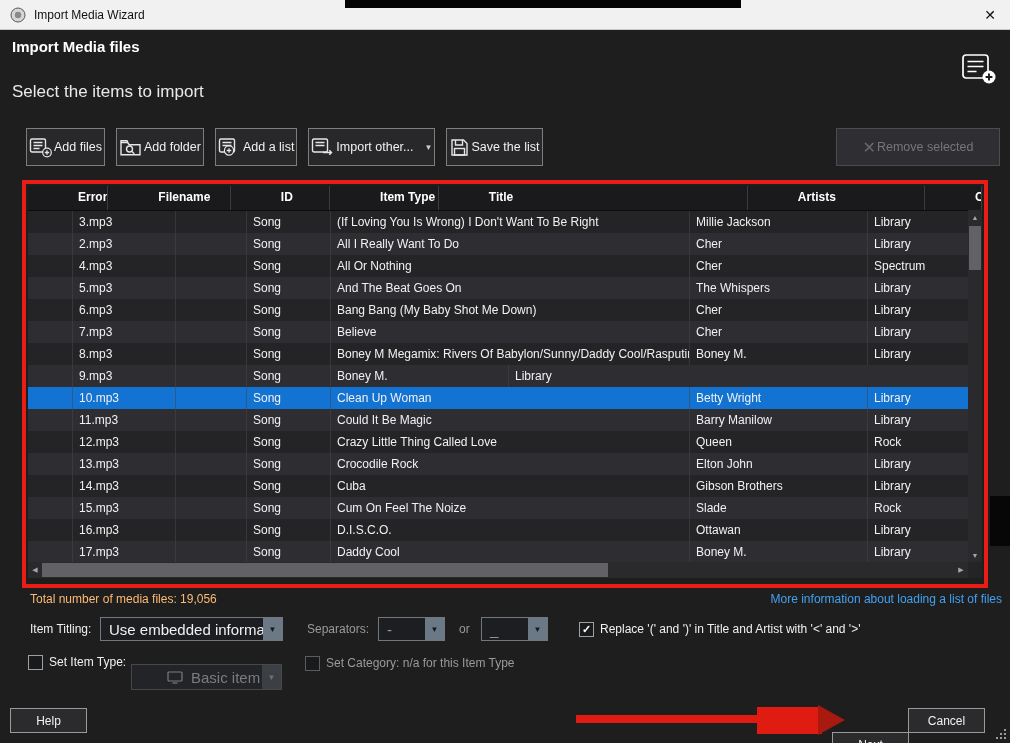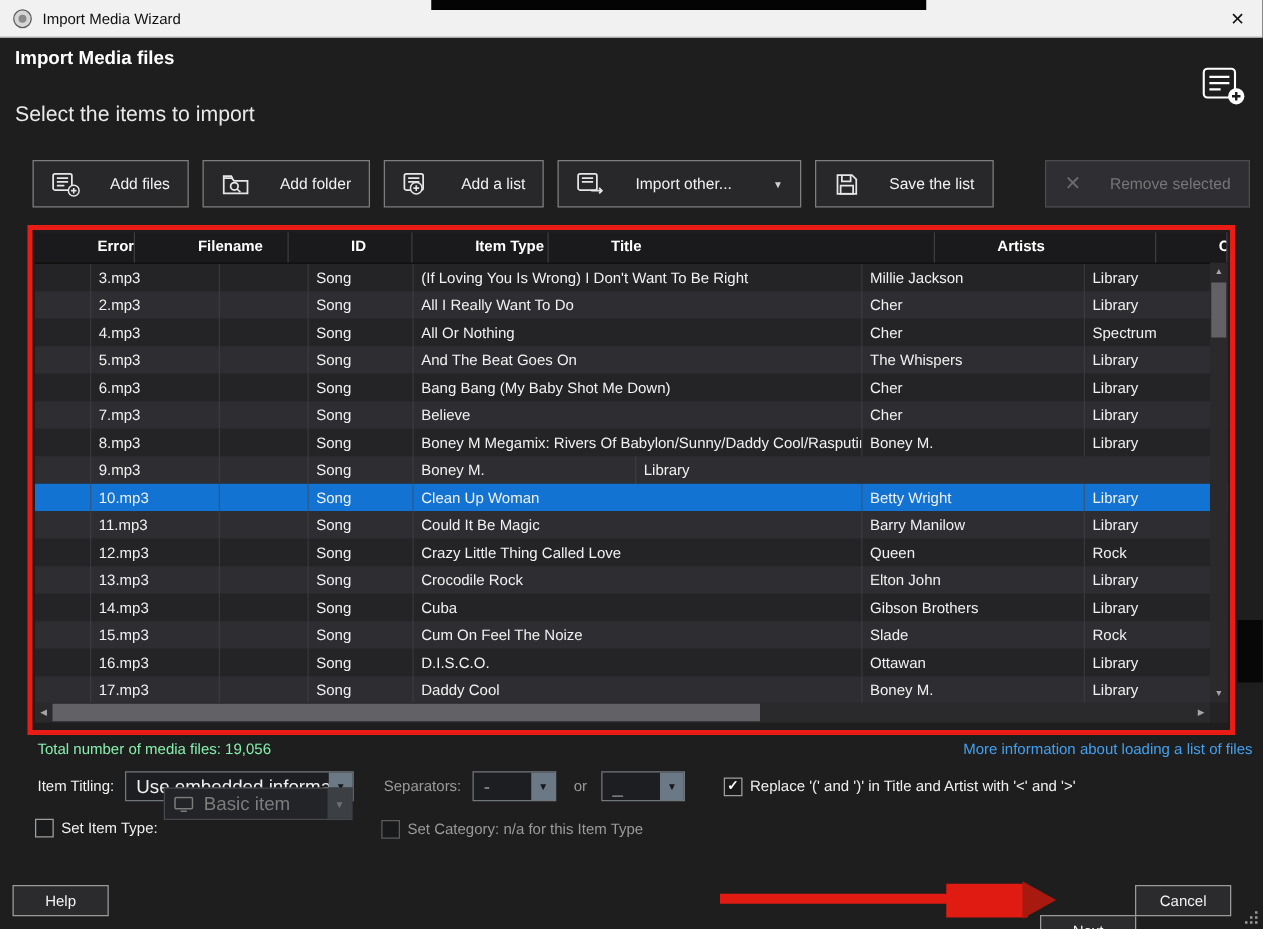--- a/index.html
+++ b/index.html
@@ -18,21 +18,21 @@
   .side-patch{position:absolute;right:0;top:496px;width:20px;height:50px;background:#070707;z-index:1;}
 
   
   .header-title{position:absolute;left:12px;top:38px;font-size:15px;font-weight:bold;color:#fff;}
   .header-sub{position:absolute;left:12px;top:66px;font-size:17px;color:#e9e9e9;margin-top:16px;}
   .header-icon{position:absolute;right:13px;top:53px;}
 
   
   .toolbar{position:absolute;top:127px;left:0;right:0;height:40px;display:flex;
     align-items:center;padding-left:26px;gap:11px;}
-  .tb-btn{height:38px;display:inline-flex;align-items:center;gap:23px;padding:0 14px;
+  .tb-btn{height:38px;display:inline-flex;align-items:center;gap:1px;padding:0 2px;
     background:#28282b;border:1px solid #7d7d7d;color:#f0f0f0;font-size:12.5px;
     font-family:inherit;box-sizing:border-box;white-space:nowrap;}
   .tb-btn .tb-icon{display:flex;}
   .tb-caret{font-size:8px;color:#cfcfcf;margin-left:10px;}
   .tb-btn.disabled{margin-left:auto;margin-right:10px;border-color:#4c4c4f;color:#767678;
     background:#2f2f33;width:164px;justify-content:center;}
   .remove-x{font-size:16px;color:#6a6a6a;}
 
   
   .table{position:absolute;left:28px;top:186px;width:954px;height:392px;background:#242427;}
@@ -56,21 +56,21 @@
   .varrow.up{top:0;}.varrow.down{bottom:0;}
   .vthumb{position:absolute;left:1px;right:1px;top:16px;height:44px;background:#616166;}
   .hscroll{position:absolute;left:0;right:0;bottom:0;height:16px;background:#2a2a2d;z-index:2;}
   .harrow{position:absolute;top:0;width:14px;height:16px;display:flex;align-items:center;
     justify-content:center;font-size:7px;color:#a6a6a6;}
   .harrow.left{left:0;}.harrow.right{right:14px;}
   .hthumb{position:absolute;left:14px;width:566px;top:1px;bottom:1px;background:#616166;}
   .hcorner{position:absolute;right:0;top:0;width:14px;height:16px;background:#242427;}
 
   
-  .total-line{position:absolute;left:30px;top:592px;font-size:12px;color:#86efac;}
+  .total-line{position:absolute;left:30px;top:592px;font-size:12px;color:#fdba74;}
   .more-link{position:absolute;right:8px;top:592px;font-size:12px;color:#42a0f0;}
 
   
   .opt-label{position:absolute;font-size:12px;color:#f0f0f0;line-height:24px;}
   .opt-label.dim{color:#9a9a9a;}
   .combo{position:absolute;display:flex;align-items:center;background:#1d1e21;
     border:1px solid #72777c;box-sizing:border-box;height:24px;}
   .combo-text{flex:1;padding:0 8px;font-size:15px;color:#f0f0f0;white-space:nowrap;overflow:hidden;}
   .combo-arrow{width:19px;align-self:stretch;background:#6b7885;color:#15171a;display:flex;
     align-items:center;justify-content:center;font-size:8px;}
@@ -388,21 +388,21 @@
     <span class="combo-text">_</span>
     <span class="combo-arrow">▼</span>
   </div>
   <span class="cb" style="left:579px;top:622px;">
     <span class="tick">✓</span>
   </span>
   <span class="opt-label" style="left:600px;top:617px;">Replace '(' and ')' in Title and Artist with '&lt;' and '&gt;'</span>
 
   <span class="cb" style="left:28px;top:655px;"></span>
   <span class="opt-label" style="left:49px;top:650px;">Set Item Type:</span>
-  <div class="combo disabled" style="left:131px;top:630px;width:151px;height:26px;">
+  <div class="combo disabled" style="left:131px;top:664px;width:151px;height:26px;padding-left:28px;">
     <span class="combo-ico">
       <svg width="16" height="13" viewBox="0 0 16 13" fill="none" stroke="#7c7c7c" stroke-width="1.2">
           <rect x="1" y="1" width="14" height="9" rx="1"></rect>
           <path d="M5.5 12h5"></path>
         </svg>
     </span>
     <span class="combo-text">Basic item</span>
     <span class="combo-arrow">▼</span>
   </div>
   <span class="cb disabled" style="left:305px;top:656px;"></span>

